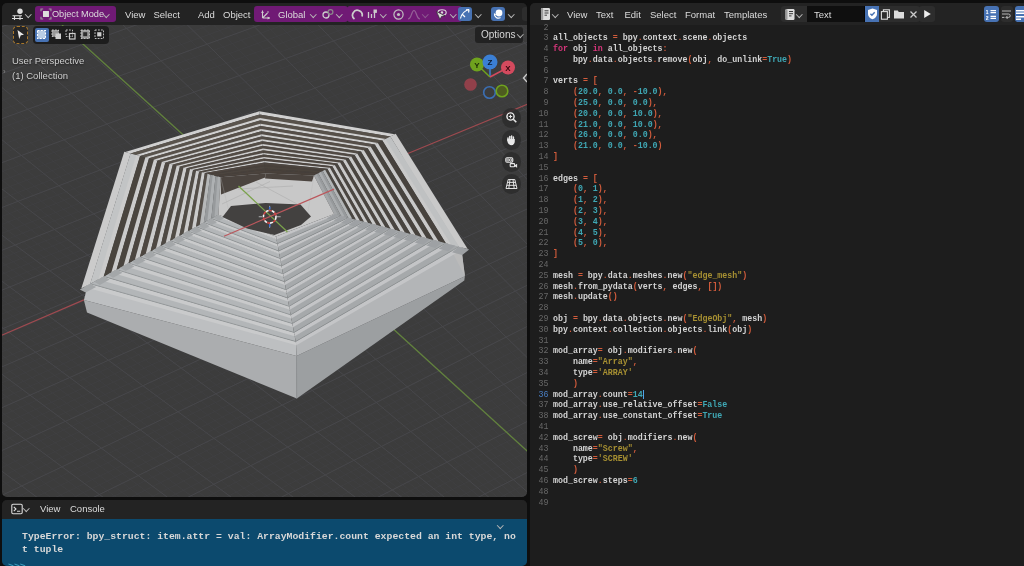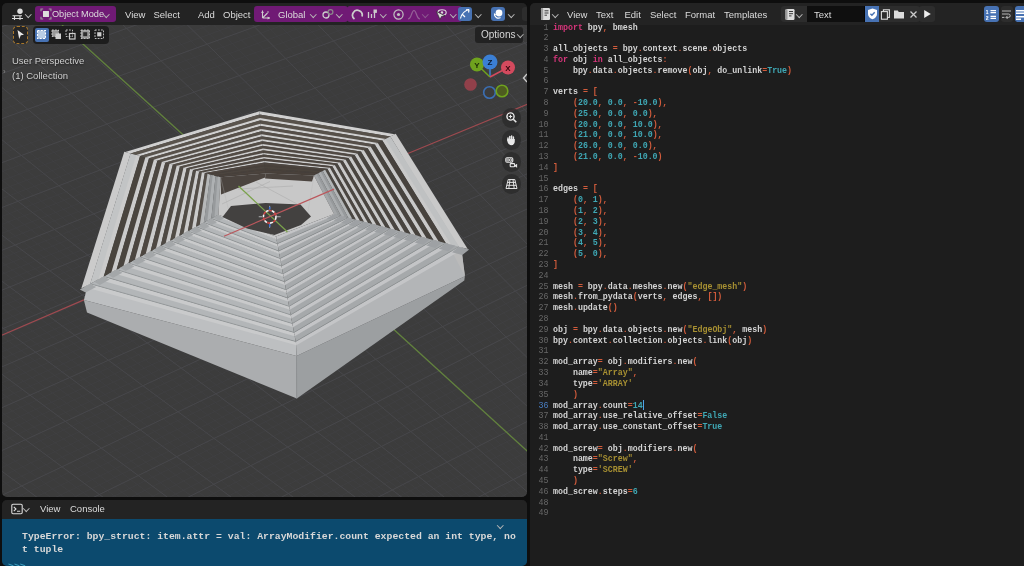--- a/index.html
+++ b/index.html
@@ -880,21 +880,20 @@
       </span>
 <span class="hi" style="left:484.5px">
         <span style="background:#4772b3;height:16px;width:10.5px;border-radius:3px 0 0 3px;display:flex;align-items:center;justify-content:center;">
           <svg width="10" height="11" viewBox="0 0 10 11">
             <path d="M1 1.8 H9 M1 4.2 H9 M1 7.8 H9 M1 10.2 H6" stroke="#fff" stroke-width="1.5"></path>
           </svg>
         </span>
       </span>
 </div>
 <div style="position:relative; font-family:'Liberation Mono',monospace; font-size:8.3px; font-weight:bold; margin-top:-2.5px;">
-<div class="cl"><span class="ln" style="color:#686868">1</span><span class="ct"><span style="color:#d8367c">import</span><span style="color:#d4d4d4">&nbsp;bpy</span><span style="color:#d25c3c">,</span><span style="color:#d4d4d4">&nbsp;bmesh</span></span></div>
 <div class="cl"><span class="ln" style="color:#686868">2</span><span class="ct"></span></div>
 <div class="cl"><span class="ln" style="color:#686868">3</span><span class="ct"><span style="color:#d4d4d4">all_objects&nbsp;</span><span style="color:#d25c3c">=</span><span style="color:#d4d4d4">&nbsp;bpy</span><span style="color:#d25c3c">.</span><span style="color:#d4d4d4">context</span><span style="color:#d25c3c">.</span><span style="color:#d4d4d4">scene</span><span style="color:#d25c3c">.</span><span style="color:#d4d4d4">objects</span></span></div>
 <div class="cl"><span class="ln" style="color:#686868">4</span><span class="ct"><span style="color:#d8367c">for</span><span style="color:#d4d4d4">&nbsp;obj&nbsp;</span><span style="color:#d8367c">in</span><span style="color:#d4d4d4">&nbsp;all_objects</span><span style="color:#d25c3c">:</span></span></div>
 <div class="cl"><span class="ln" style="color:#686868">5</span><span class="ct"><span style="color:#d4d4d4">&nbsp;&nbsp;&nbsp;&nbsp;bpy</span><span style="color:#d25c3c">.</span><span style="color:#d4d4d4">data</span><span style="color:#d25c3c">.</span><span style="color:#d4d4d4">objects</span><span style="color:#d25c3c">.</span><span style="color:#d4d4d4">remove</span><span style="color:#d25c3c">(</span><span style="color:#d4d4d4">obj</span><span style="color:#d25c3c">,</span><span style="color:#d4d4d4">&nbsp;do_unlink</span><span style="color:#d25c3c">=</span><span style="color:#3fa7b4">True</span><span style="color:#d25c3c">)</span></span></div>
 <div class="cl"><span class="ln" style="color:#686868">6</span><span class="ct"></span></div>
 <div class="cl"><span class="ln" style="color:#686868">7</span><span class="ct"><span style="color:#d4d4d4">verts&nbsp;</span><span style="color:#d25c3c">=</span><span style="color:#d25c3c">&nbsp;[</span></span></div>
 <div class="cl"><span class="ln" style="color:#686868">8</span><span class="ct"><span style="color:#d4d4d4">&nbsp;&nbsp;&nbsp;&nbsp;</span><span style="color:#d25c3c">(</span><span style="color:#3fa7b4">20.0</span><span style="color:#d25c3c">,</span><span style="color:#d4d4d4">&nbsp;</span><span style="color:#3fa7b4">0.0</span><span style="color:#d25c3c">,</span><span style="color:#d4d4d4">&nbsp;</span><span style="color:#d25c3c">-</span><span style="color:#3fa7b4">10.0</span><span style="color:#d25c3c">),</span></span></div>
 <div class="cl"><span class="ln" style="color:#686868">9</span><span class="ct"><span style="color:#d4d4d4">&nbsp;&nbsp;&nbsp;&nbsp;</span><span style="color:#d25c3c">(</span><span style="color:#3fa7b4">25.0</span><span style="color:#d25c3c">,</span><span style="color:#d4d4d4">&nbsp;</span><span style="color:#3fa7b4">0.0</span><span style="color:#d25c3c">,</span><span style="color:#d4d4d4">&nbsp;</span><span style="color:#3fa7b4">0.0</span><span style="color:#d25c3c">),</span></span></div>
 <div class="cl"><span class="ln" style="color:#686868">10</span><span class="ct"><span style="color:#d4d4d4">&nbsp;&nbsp;&nbsp;&nbsp;</span><span style="color:#d25c3c">(</span><span style="color:#3fa7b4">20.0</span><span style="color:#d25c3c">,</span><span style="color:#d4d4d4">&nbsp;</span><span style="color:#3fa7b4">0.0</span><span style="color:#d25c3c">,</span><span style="color:#d4d4d4">&nbsp;</span><span style="color:#3fa7b4">10.0</span><span style="color:#d25c3c">),</span></span></div>
 <div class="cl"><span class="ln" style="color:#686868">11</span><span class="ct"><span style="color:#d4d4d4">&nbsp;&nbsp;&nbsp;&nbsp;</span><span style="color:#d25c3c">(</span><span style="color:#3fa7b4">21.0</span><span style="color:#d25c3c">,</span><span style="color:#d4d4d4">&nbsp;</span><span style="color:#3fa7b4">0.0</span><span style="color:#d25c3c">,</span><span style="color:#d4d4d4">&nbsp;</span><span style="color:#3fa7b4">10.0</span><span style="color:#d25c3c">),</span></span></div>

